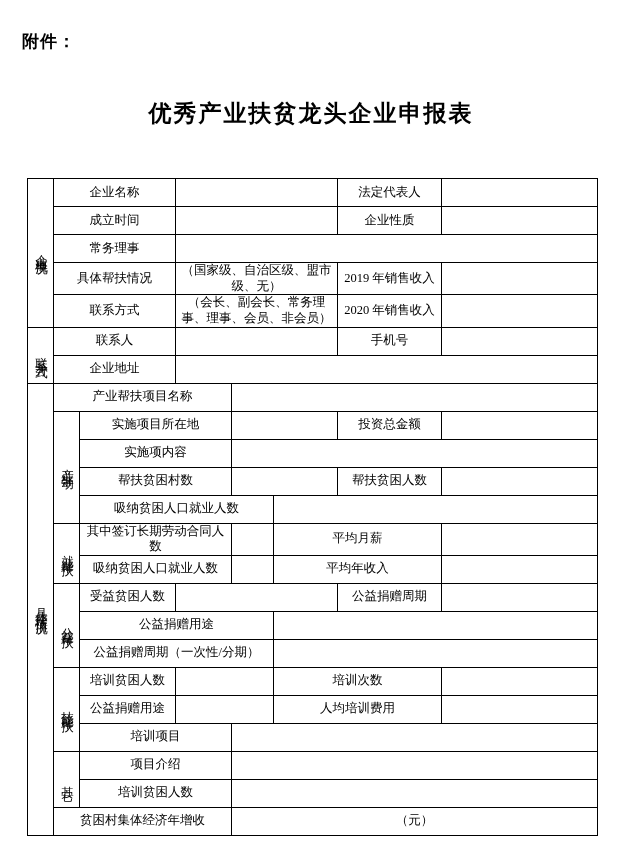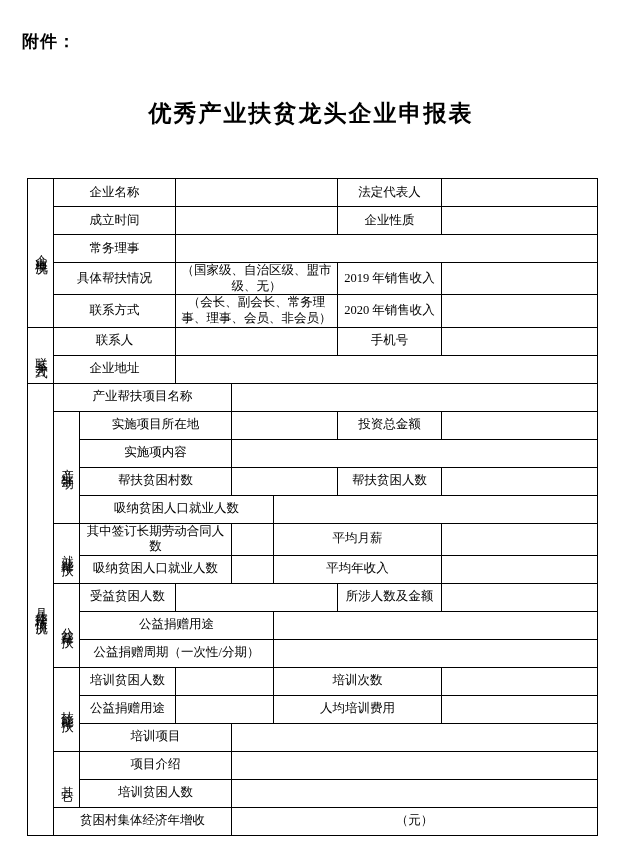--- a/index.html
+++ b/index.html
@@ -187,21 +187,21 @@
       <td colspan="3">吸纳贫困人口就业人数</td>
       <td class="empty"></td>
       <td colspan="2">平均年收入</td>
       <td class="empty"></td>
     </tr>
 
     <tr>
       <td class="vert" rowspan="3"><span class="vtext">公益帮扶</span></td>
       <td colspan="2">受益贫困人数</td>
       <td colspan="3" class="empty"></td>
-      <td>所涉人数及金额</td>
+      <td>公益捐赠周期</td>
       <td class="empty"></td>
     </tr>
     <tr>
       <td colspan="4">公益捐赠用途</td>
       <td colspan="3" class="empty"></td>
     </tr>
     <tr>
       <td colspan="4">公益捐赠周期（一次性/分期）</td>
       <td colspan="3" class="empty"></td>
     </tr>

